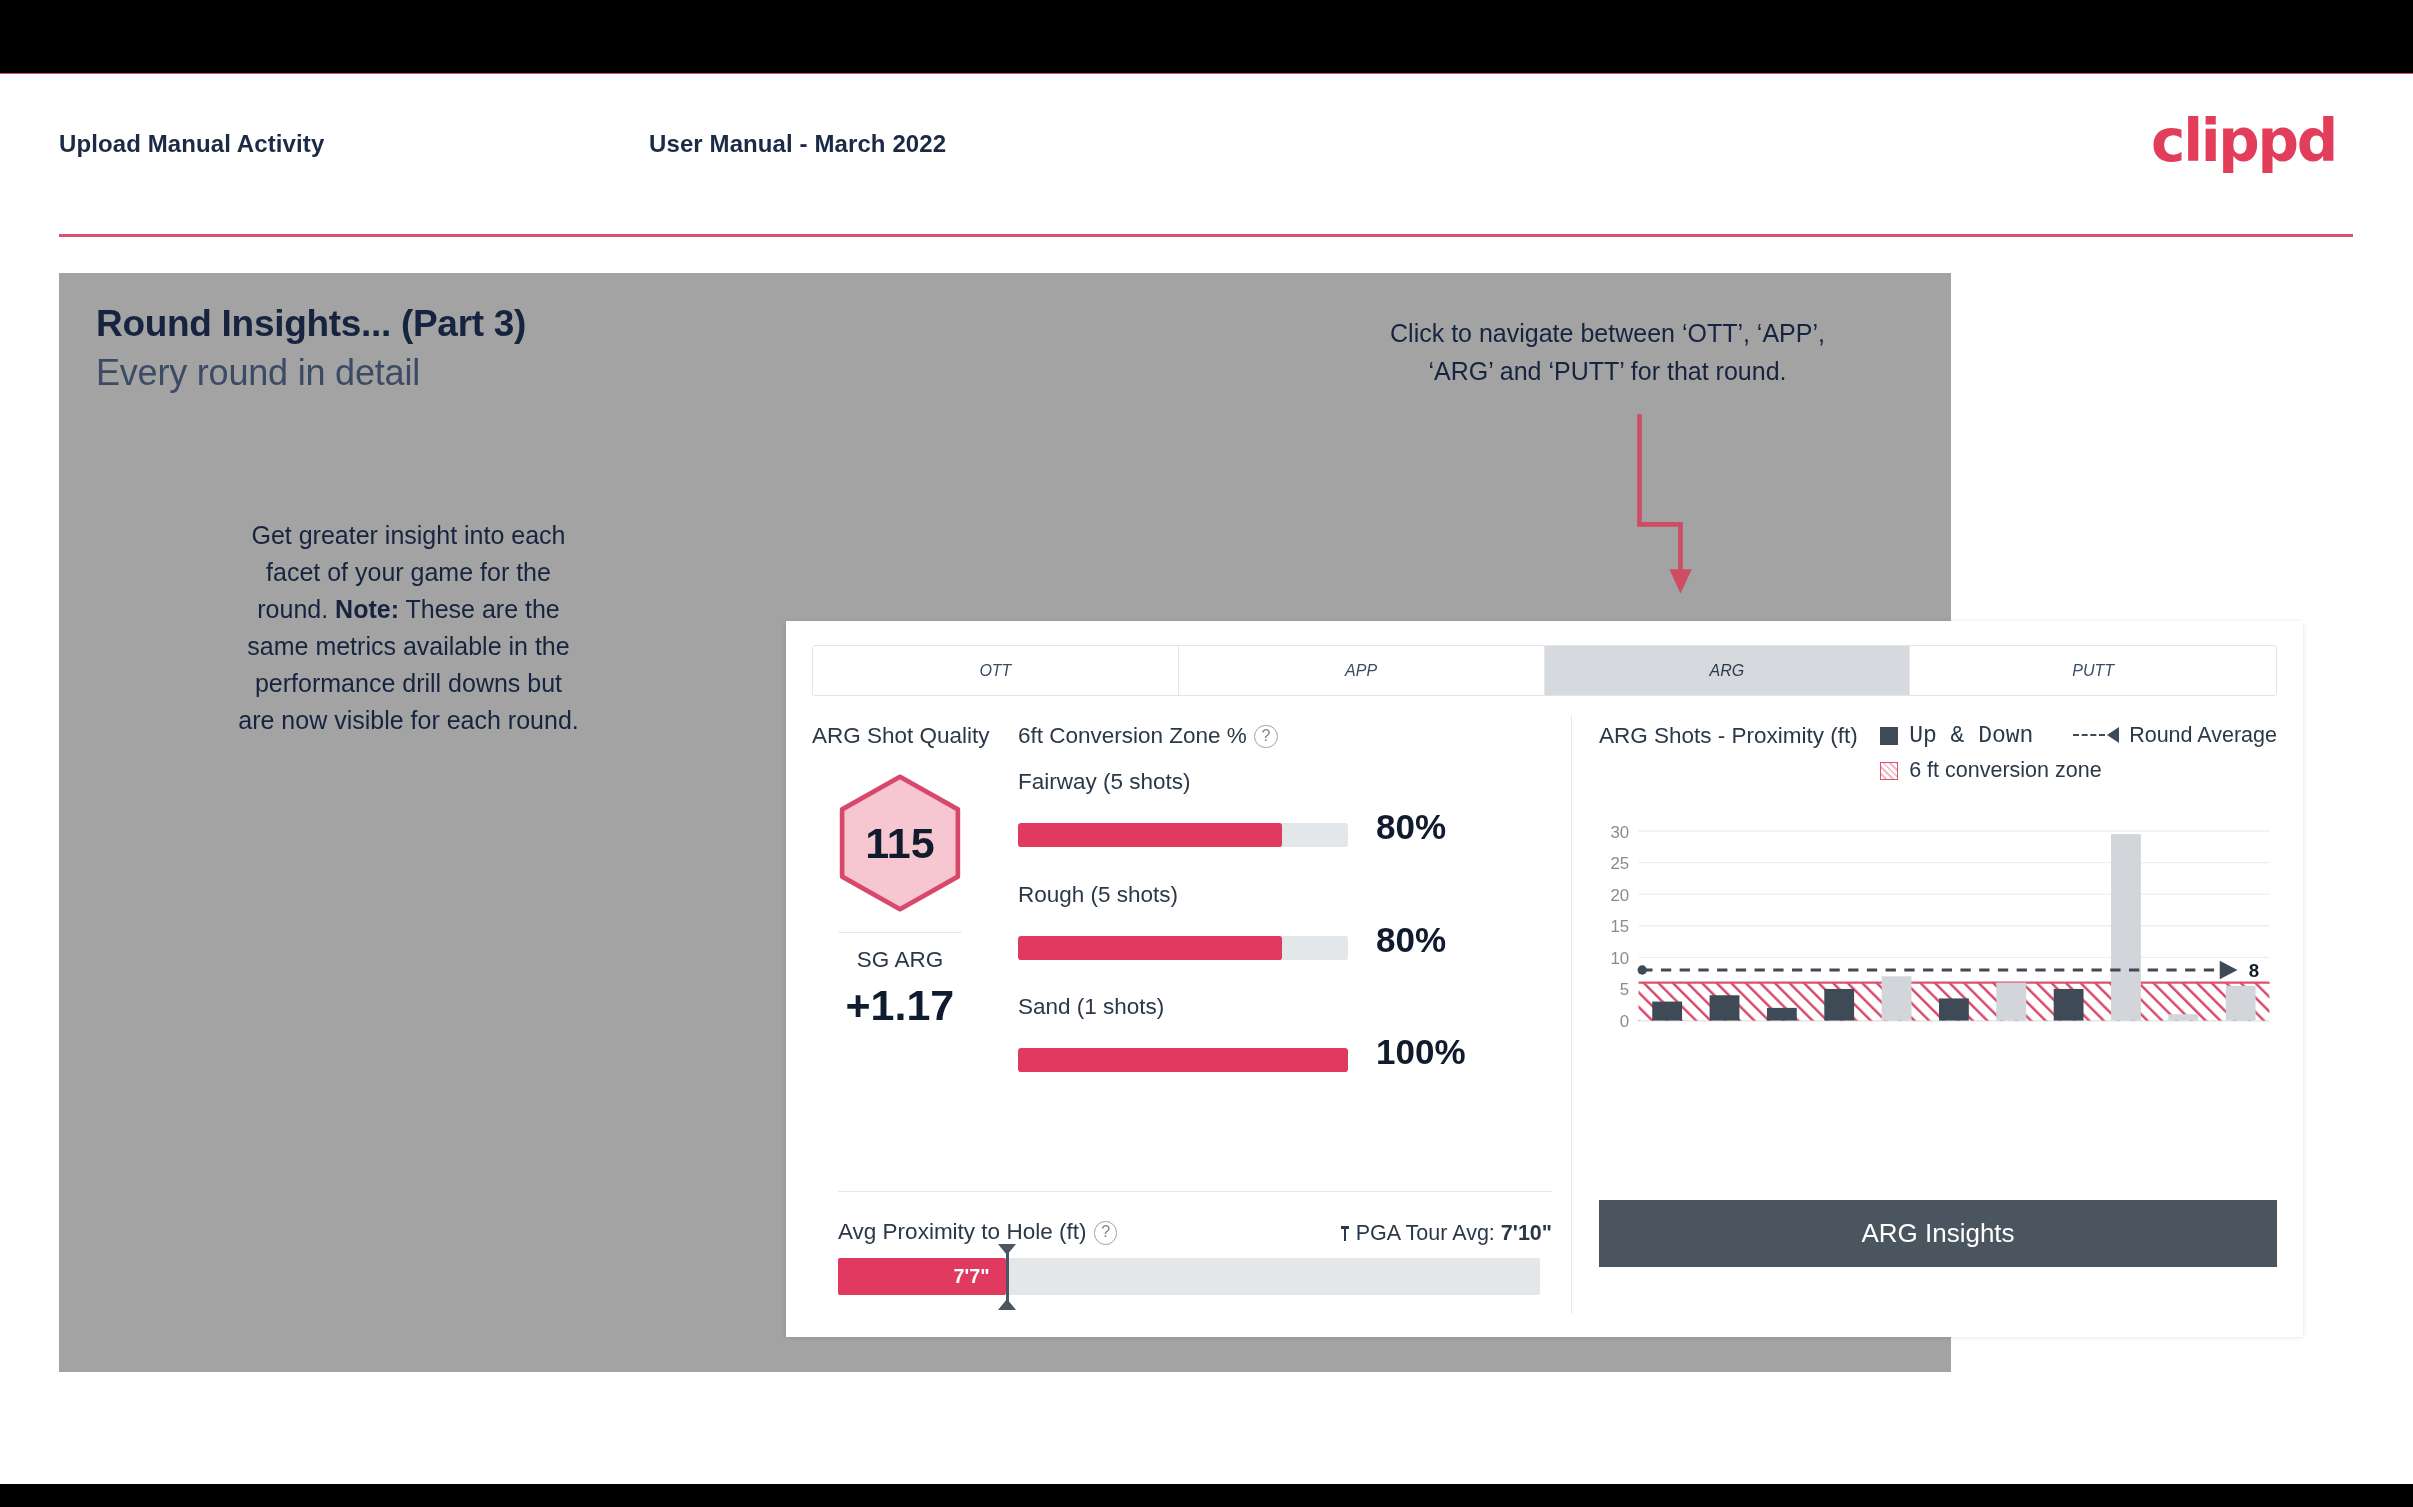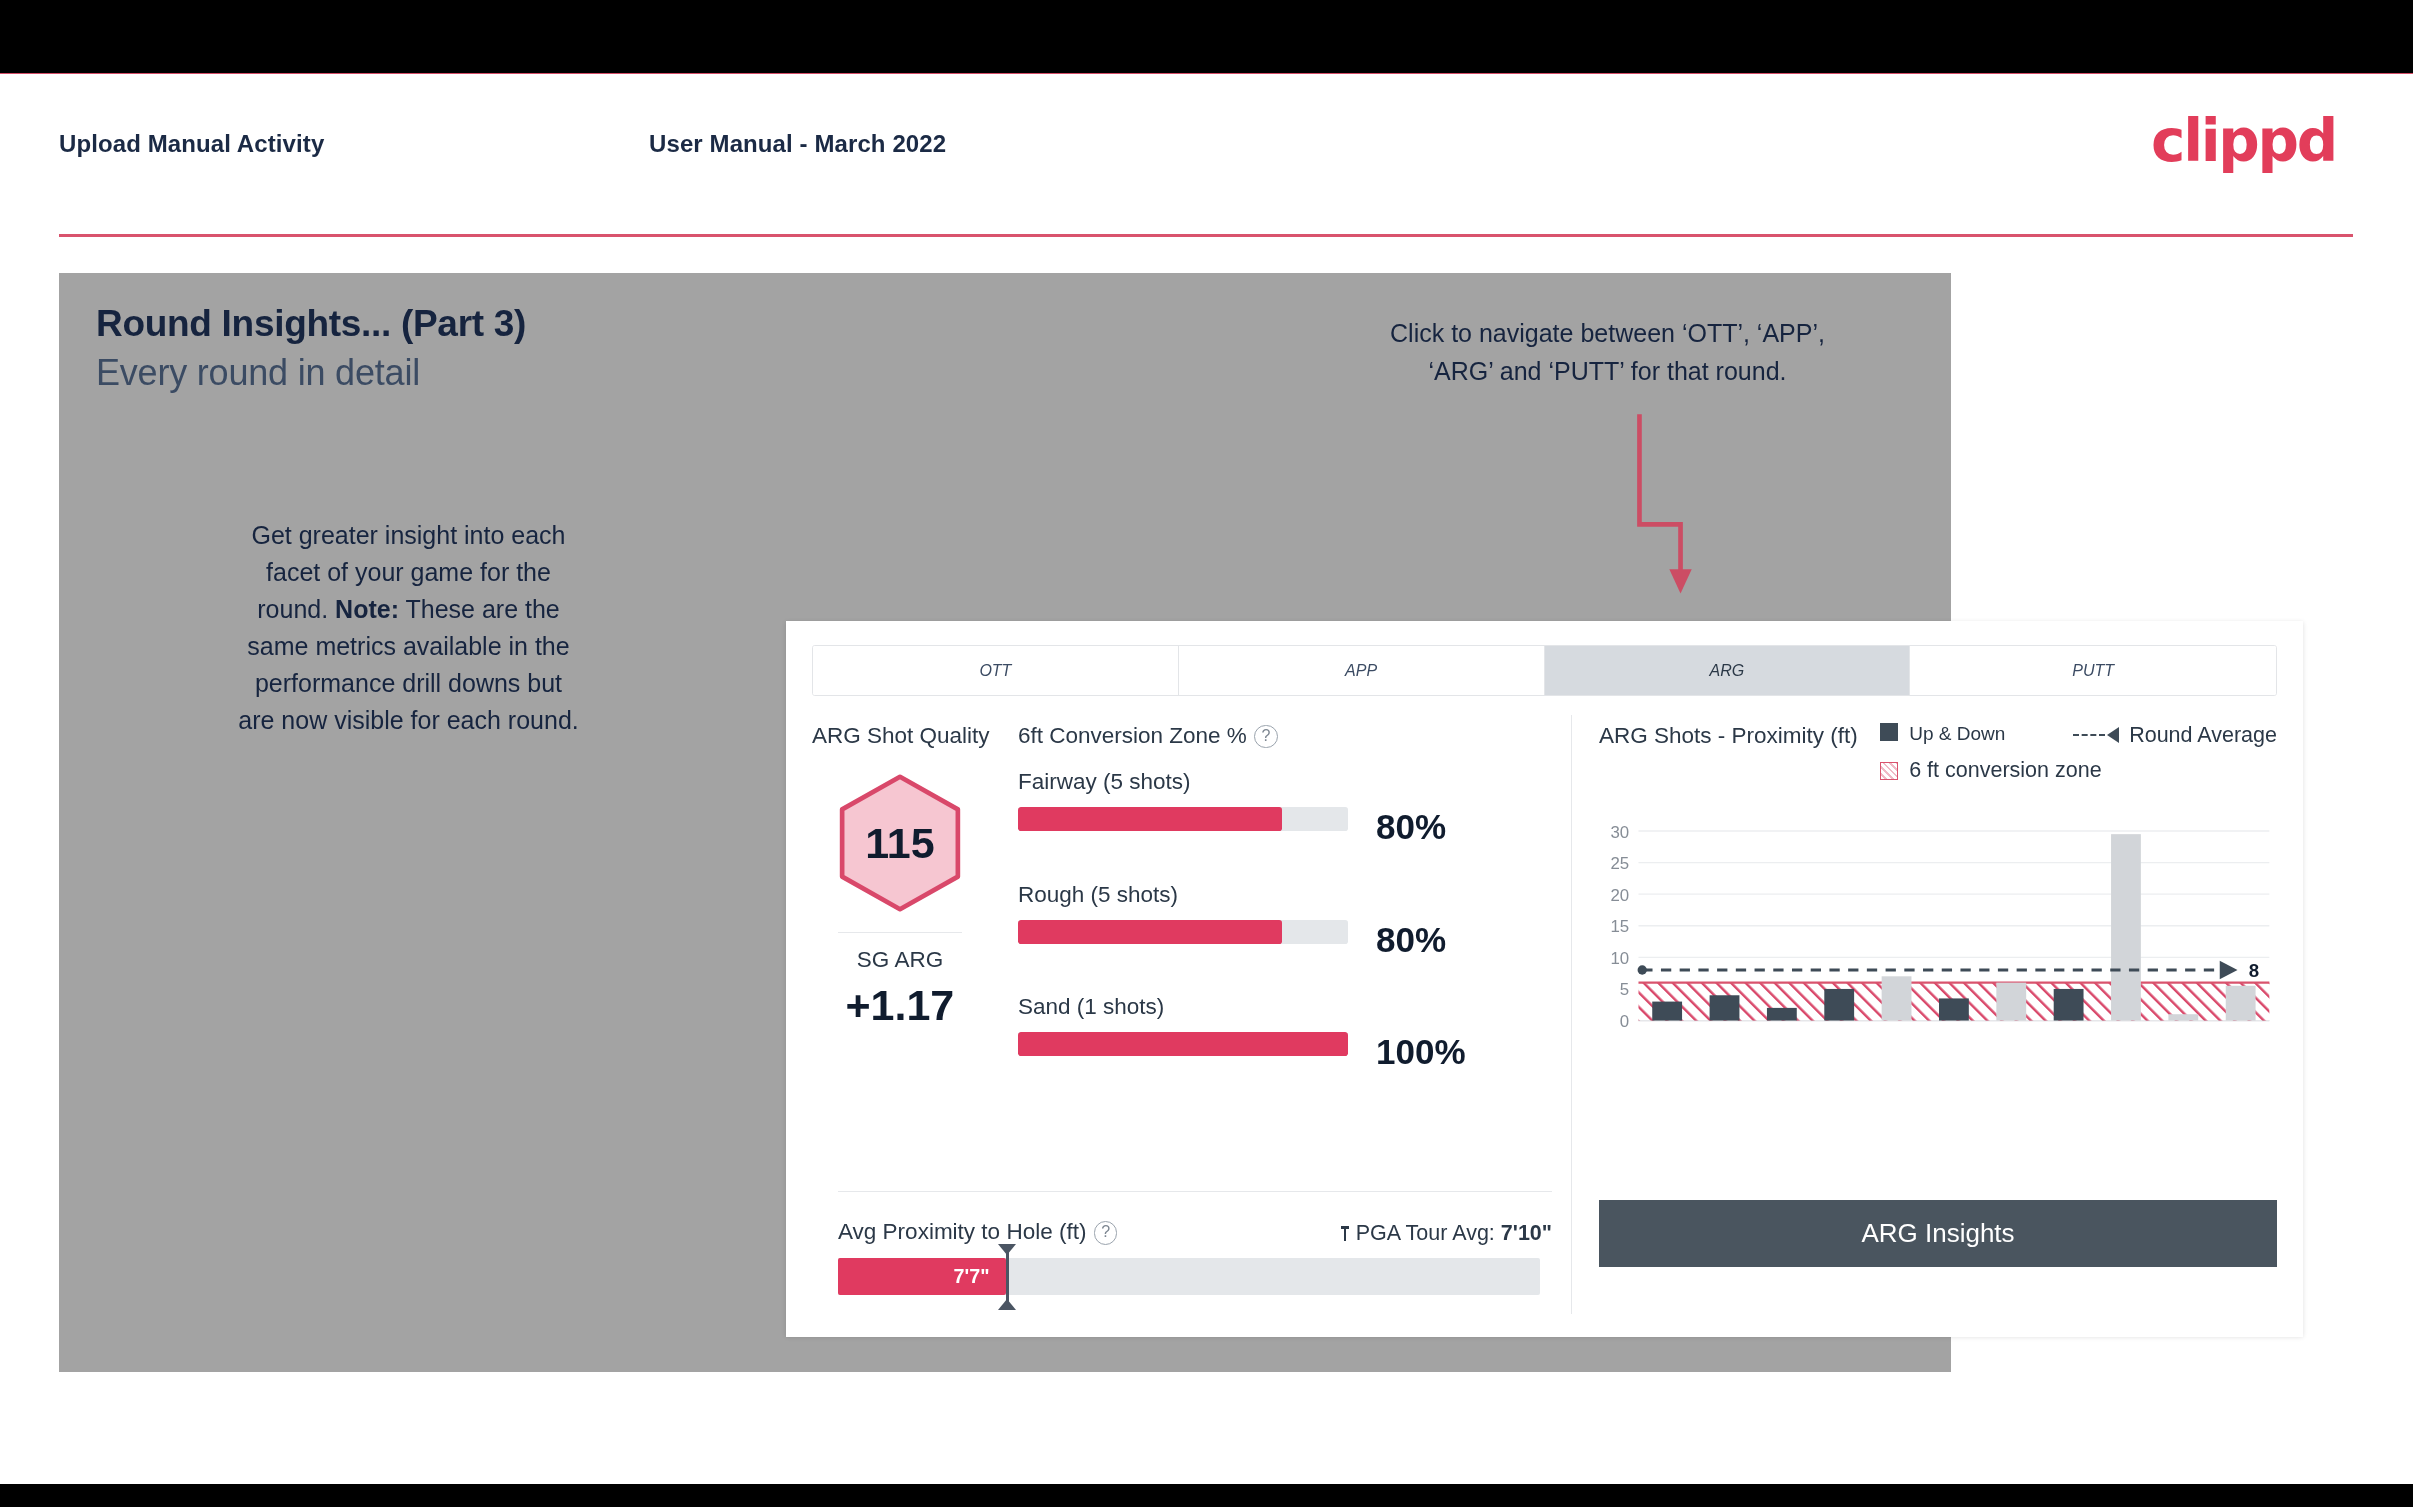--- a/index.html
+++ b/index.html
@@ -135,21 +135,21 @@
   .sg-label {
     position: absolute; left: 26px; top: 232px; width: 124px;
     text-align: center; font-size: 22.5px; color: #2b3847;
   }
   .sg-value {
     position: absolute; left: 9.4px; top: 266px; width: 157px;
     text-align: center; font-size: 43px; font-weight: 700; color: #101c2e;
   }
   .metric { position: absolute; left: 206px; width: 534px; }
   .metric .m-title { font-size: 22.5px; color: #2b3847; margin-bottom: 12px; }
-  .metric .m-row { display: flex; align-items: flex-start; }
+  .metric .m-row { display: flex; align-items: flex-end; }
   .track {
     width: 330px; height: 24px;
     background: #e4e7ea; border-radius: 2.8px; overflow: hidden;
   }
   .fill { height: 100%; background: #e03a60; border-radius: 2.8px; }
   .m-pct {
     margin-left: 28px; font-size: 35px; font-weight: 700; color: #101c2e;
   }
   .div-h {
     position: absolute; left: 26px; top: 476px;
@@ -208,21 +208,21 @@
   .right-col {
     position: absolute; left: 813px; top: 94px;
     width: 678px; height: 599px;
   }
   .chart-title {
     position: absolute; left: 0; top: 7.5px;
     font-size: 22.5px; color: #2b3847;
   }
   .lg-ud {
     position: absolute; left: 281px; top: 7.5px;
-    font-size: 19px; color: #2b3847; display: flex; 
+    font-size: 23px; color: #2b3847; display: flex; align-items: center; font-family: Liberation Mono, monospace;
   }
   .lg-sw {
     width: 18px; height: 18px; background: #3e4b57; margin-right: 11.2px;
   }
   .lg-zone {
     position: absolute; left: 281px; top: 43px;
     font-size: 21.5px; color: #2b3847; display: flex; align-items: center; justify-content: space-between;
   }
   .lg-zone-sw {
     width: 18px; height: 18px; margin-right: 11.2px;

